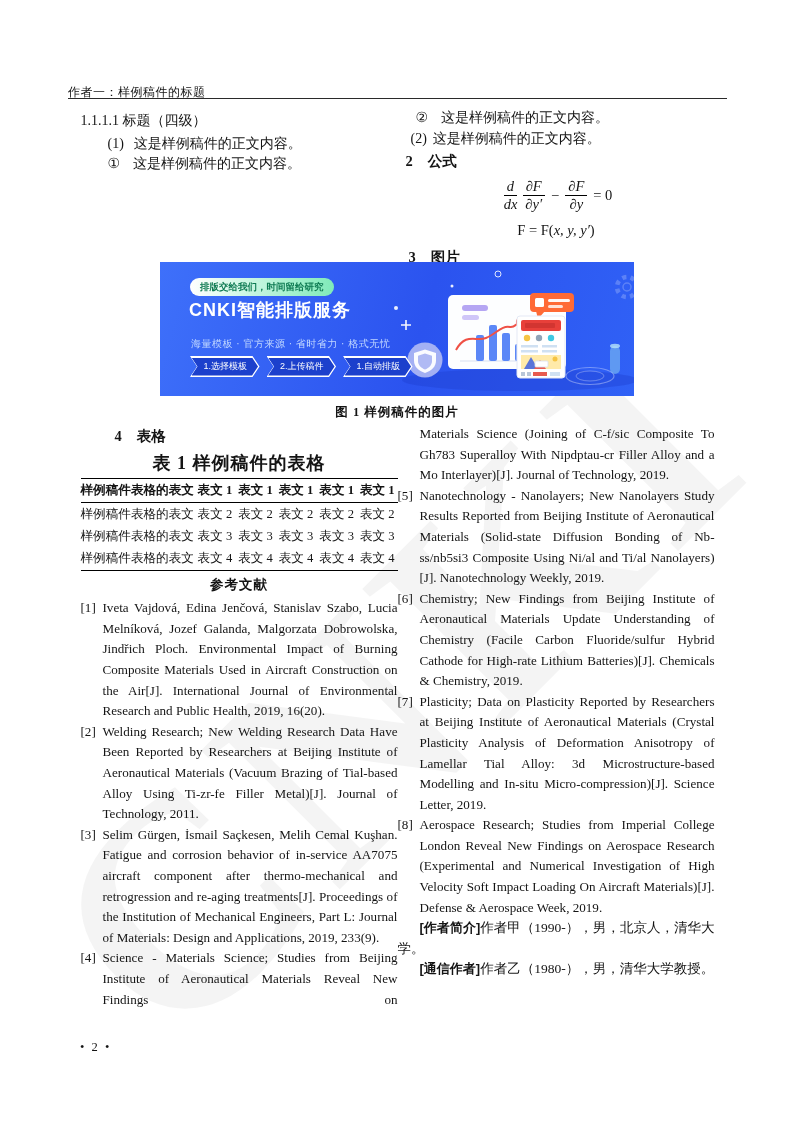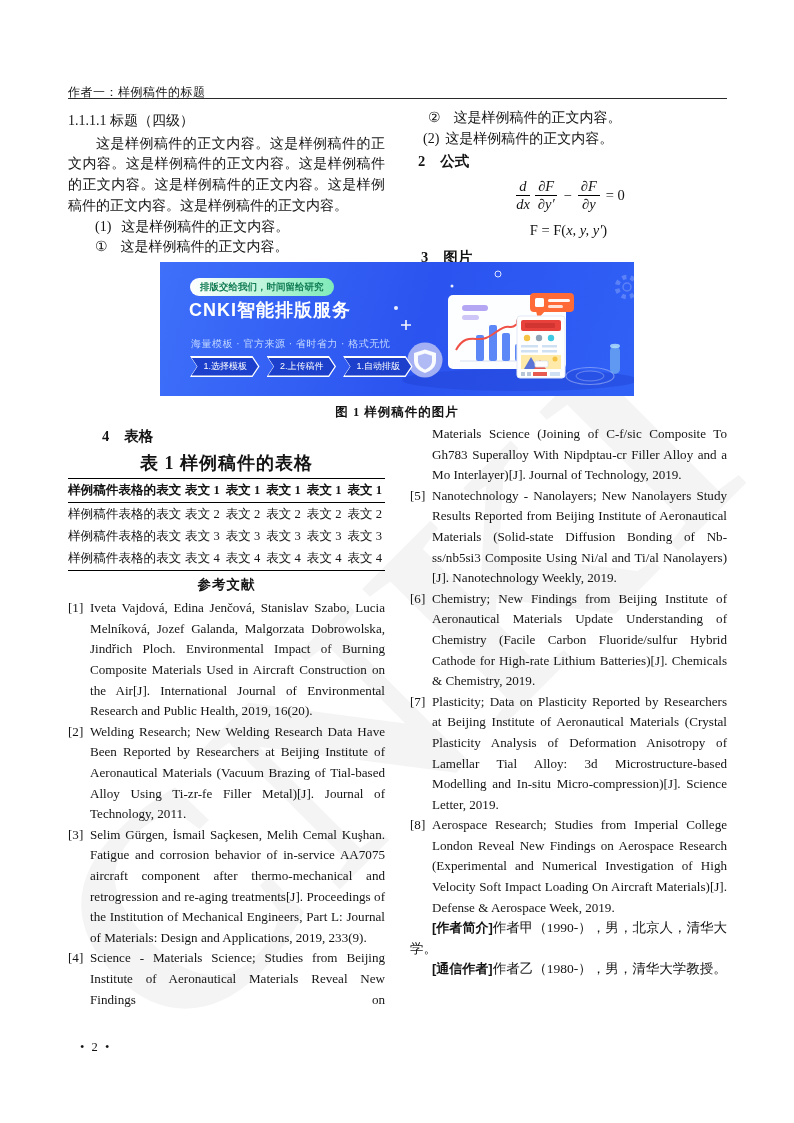--- a/index.html
+++ b/index.html
@@ -10,21 +10,21 @@
   
   .watermark { position:absolute; left:50%; top:690px; transform:translate(-50%,-50%) rotate(-45deg);
     font-family:"Liberation Serif", serif; font-size:300px; font-weight:bold; letter-spacing:12px;
     color:rgba(100,100,100,0.07); white-space:nowrap; z-index:0; user-select:none; }
 
   
   .running-header { position:absolute; left:68px; top:84px; font-size:12px; letter-spacing:0.5px; z-index:1; }
   .header-rule { position:absolute; left:68px; top:98px; width:659px; height:1.2px; background:#2a2a2a; z-index:1; }
 
   
-  .top-section, .bottom-section { position:absolute; left:68px; width:659px; display:flex; justify-content:space-between; z-index:1; }
+  .top-section, .bottom-section { position:absolute; left:68px; width:659px; display:flex; justify-content:center; z-index:1; }
   .top-section { top:108px; }
   .bottom-section { top:424px; }
   .col { width:317px; font-size:14px; line-height:20.7px; }
 
   .h4-heading { font-size:14px; font-weight:normal; margin:3px 0 2px 0; }
   .para { text-align:justify; text-indent:2em; }
   .num-item { display:flex; }
   .num-item .itm-label { flex:none; }
 
   .sec-heading { font-family:"Liberation Sans", sans-serif; font-weight:bold; font-size:14.5px; margin:2px 0 2px 0; display:flex; }
@@ -85,21 +85,20 @@
 <div class="page">
 
   <div class="watermark">CNKI</div>
 
   <div class="running-header">作者一：样例稿件的标题</div>
   <div class="header-rule"></div>
 
   <div class="top-section">
     <div class="col">
       <div class="h4-heading">1.1.1.1 标题（四级）</div>
-      <div class="para">这是样例稿件的正文内容。这是样例稿件的正文内容。这是样例稿件的正文内容。这是样例稿件的正文内容。这是样例稿件的正文内容。这是样例稿件的正文内容。这是样例稿件的正文内容。</div>
       <div class="num-item" style="padding-left:27px;">
         <span class="itm-label" style="margin-right:10px;">(1)</span>
         <span>这是样例稿件的正文内容。</span>
       </div>
       <div class="num-item" style="padding-left:27px;">
         <span class="itm-label" style="margin-right:13px;">①</span>
         <span>这是样例稿件的正文内容。</span>
       </div>
     </div>
 

